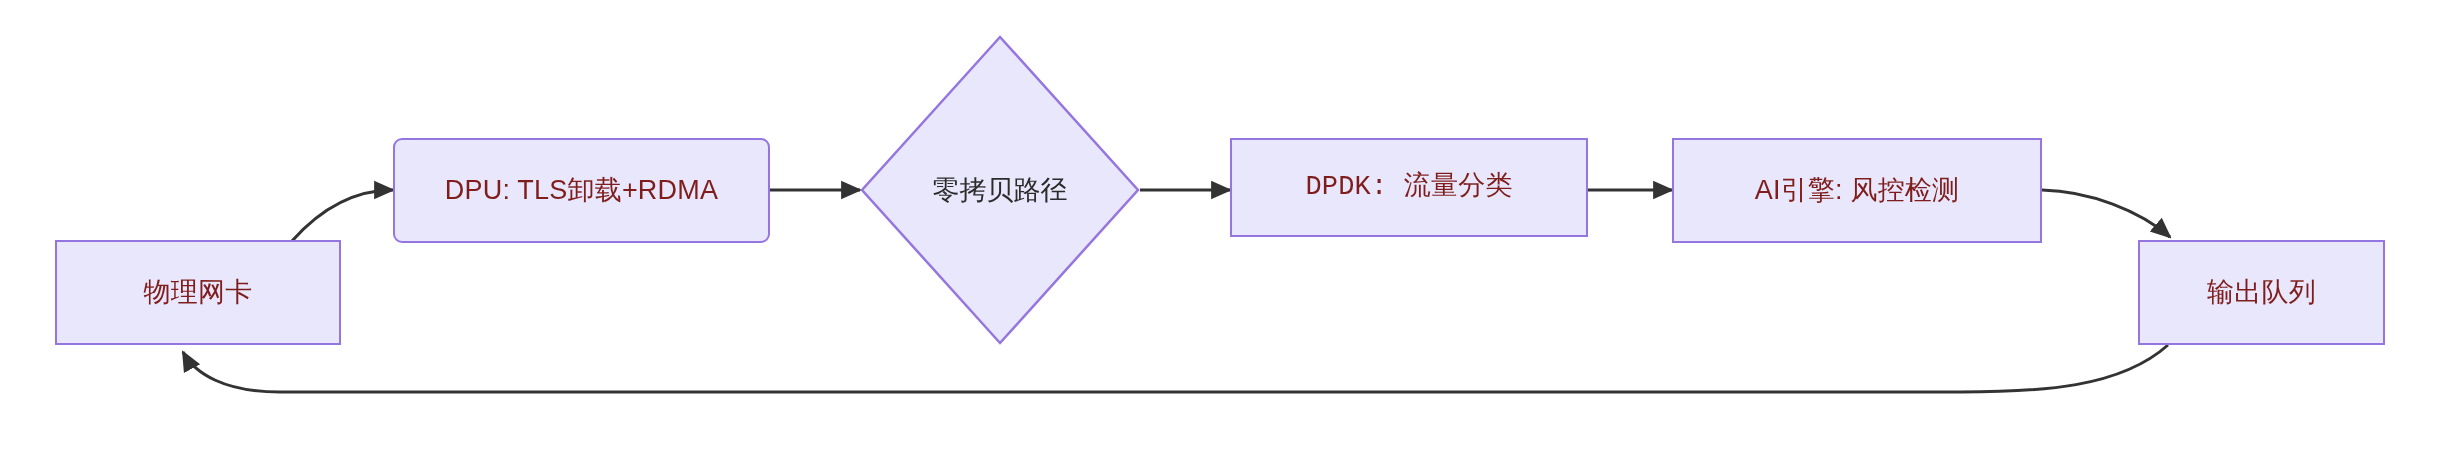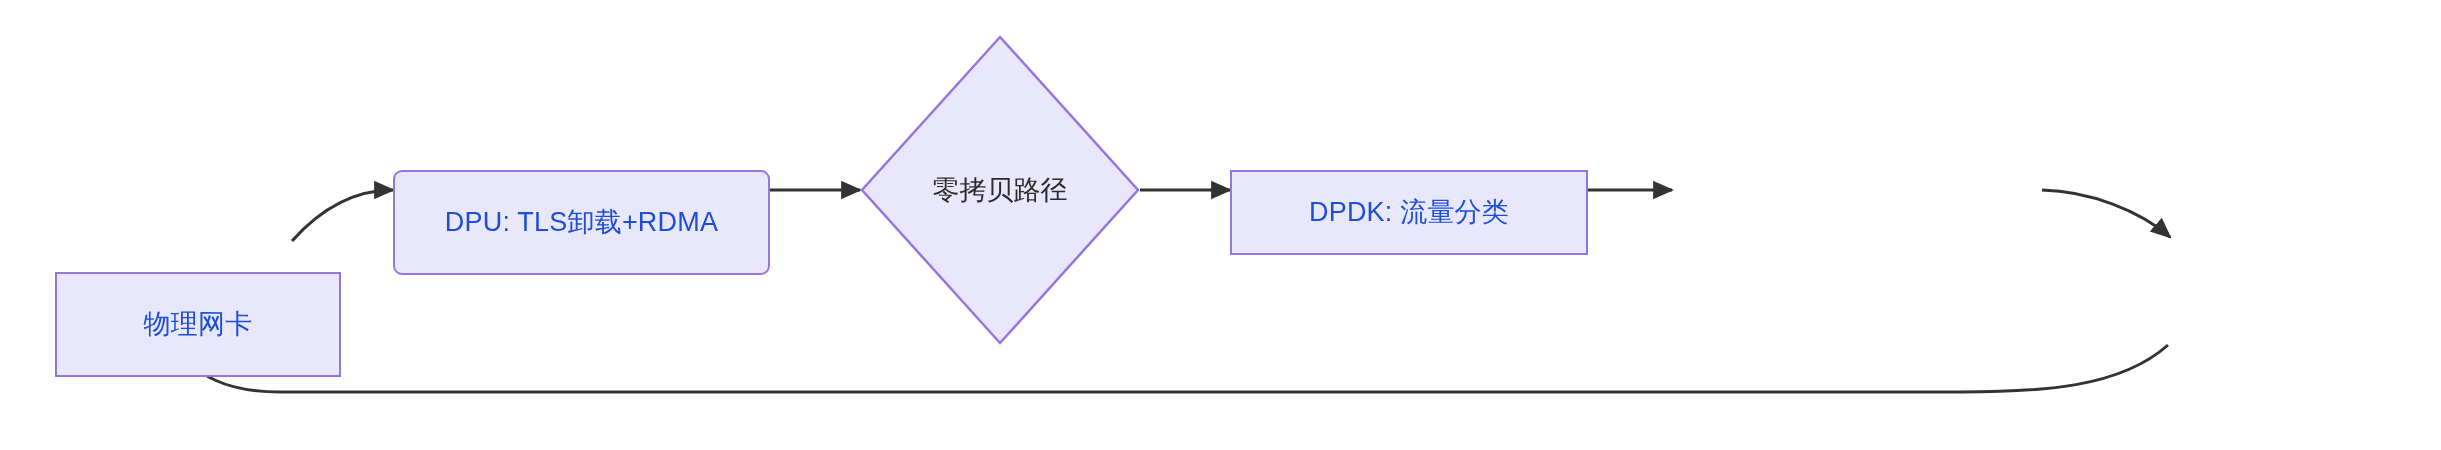--- a/index.html
+++ b/index.html
@@ -26,27 +26,26 @@
     height: 450px;
   }
   .node {
     position: absolute;
     box-sizing: border-box;
     background: #e9e7fb;
     border: 2px solid #9575e0;
     display: flex;
     align-items: center;
     justify-content: center;
-    color: #1d4ed8;
+    color: #7f1d1d;
     font-size: 27px;
     line-height: 1.2;
     letter-spacing: 0.2px;
     white-space: nowrap;
     z-index: 2;
-    margin-top: 32px;
   }
   .node.rounded {
     border-radius: 9px;
   }
   .node-label {
     display: block;
     padding: 0 6px;
   }
   
   .diamond-wrap {
@@ -108,19 +107,25 @@
     <span class="node-label">DPU: TLS卸载+RDMA</span>
   </div>
 
   <div class="diamond-wrap" style="left:860px; top:35px; width:280px; height:310px;">
     <svg class="diamond-shape" viewBox="0 0 280 310" preserveAspectRatio="none">
       <polygon points="140,2 278,155 140,308 2,155" fill="#e9e7fb" stroke="#9575e0" stroke-width="2.5"></polygon>
     </svg>
     <span class="diamond-label">零拷贝路径</span>
   </div>
 
-  <div class="node" style="left:1230px; top:138px; width:358px; height:85px;">
+  <div class="node" style="left:1230px; top:138px; width:358px; height:99px;font-family:Liberation Mono, monospace;">
     <span class="node-label">DPDK: 流量分类</span>
   </div>
 
+  <div class="node" style="left:1672px; top:138px; width:370px; height:105px;">
+    <span class="node-label">AI引擎: 风控检测</span>
+  </div>
 
+  <div class="node" style="left:2138px; top:240px; width:247px; height:105px;">
+    <span class="node-label">输出队列</span>
+  </div>
 
 </div>
 
 </body></html>

